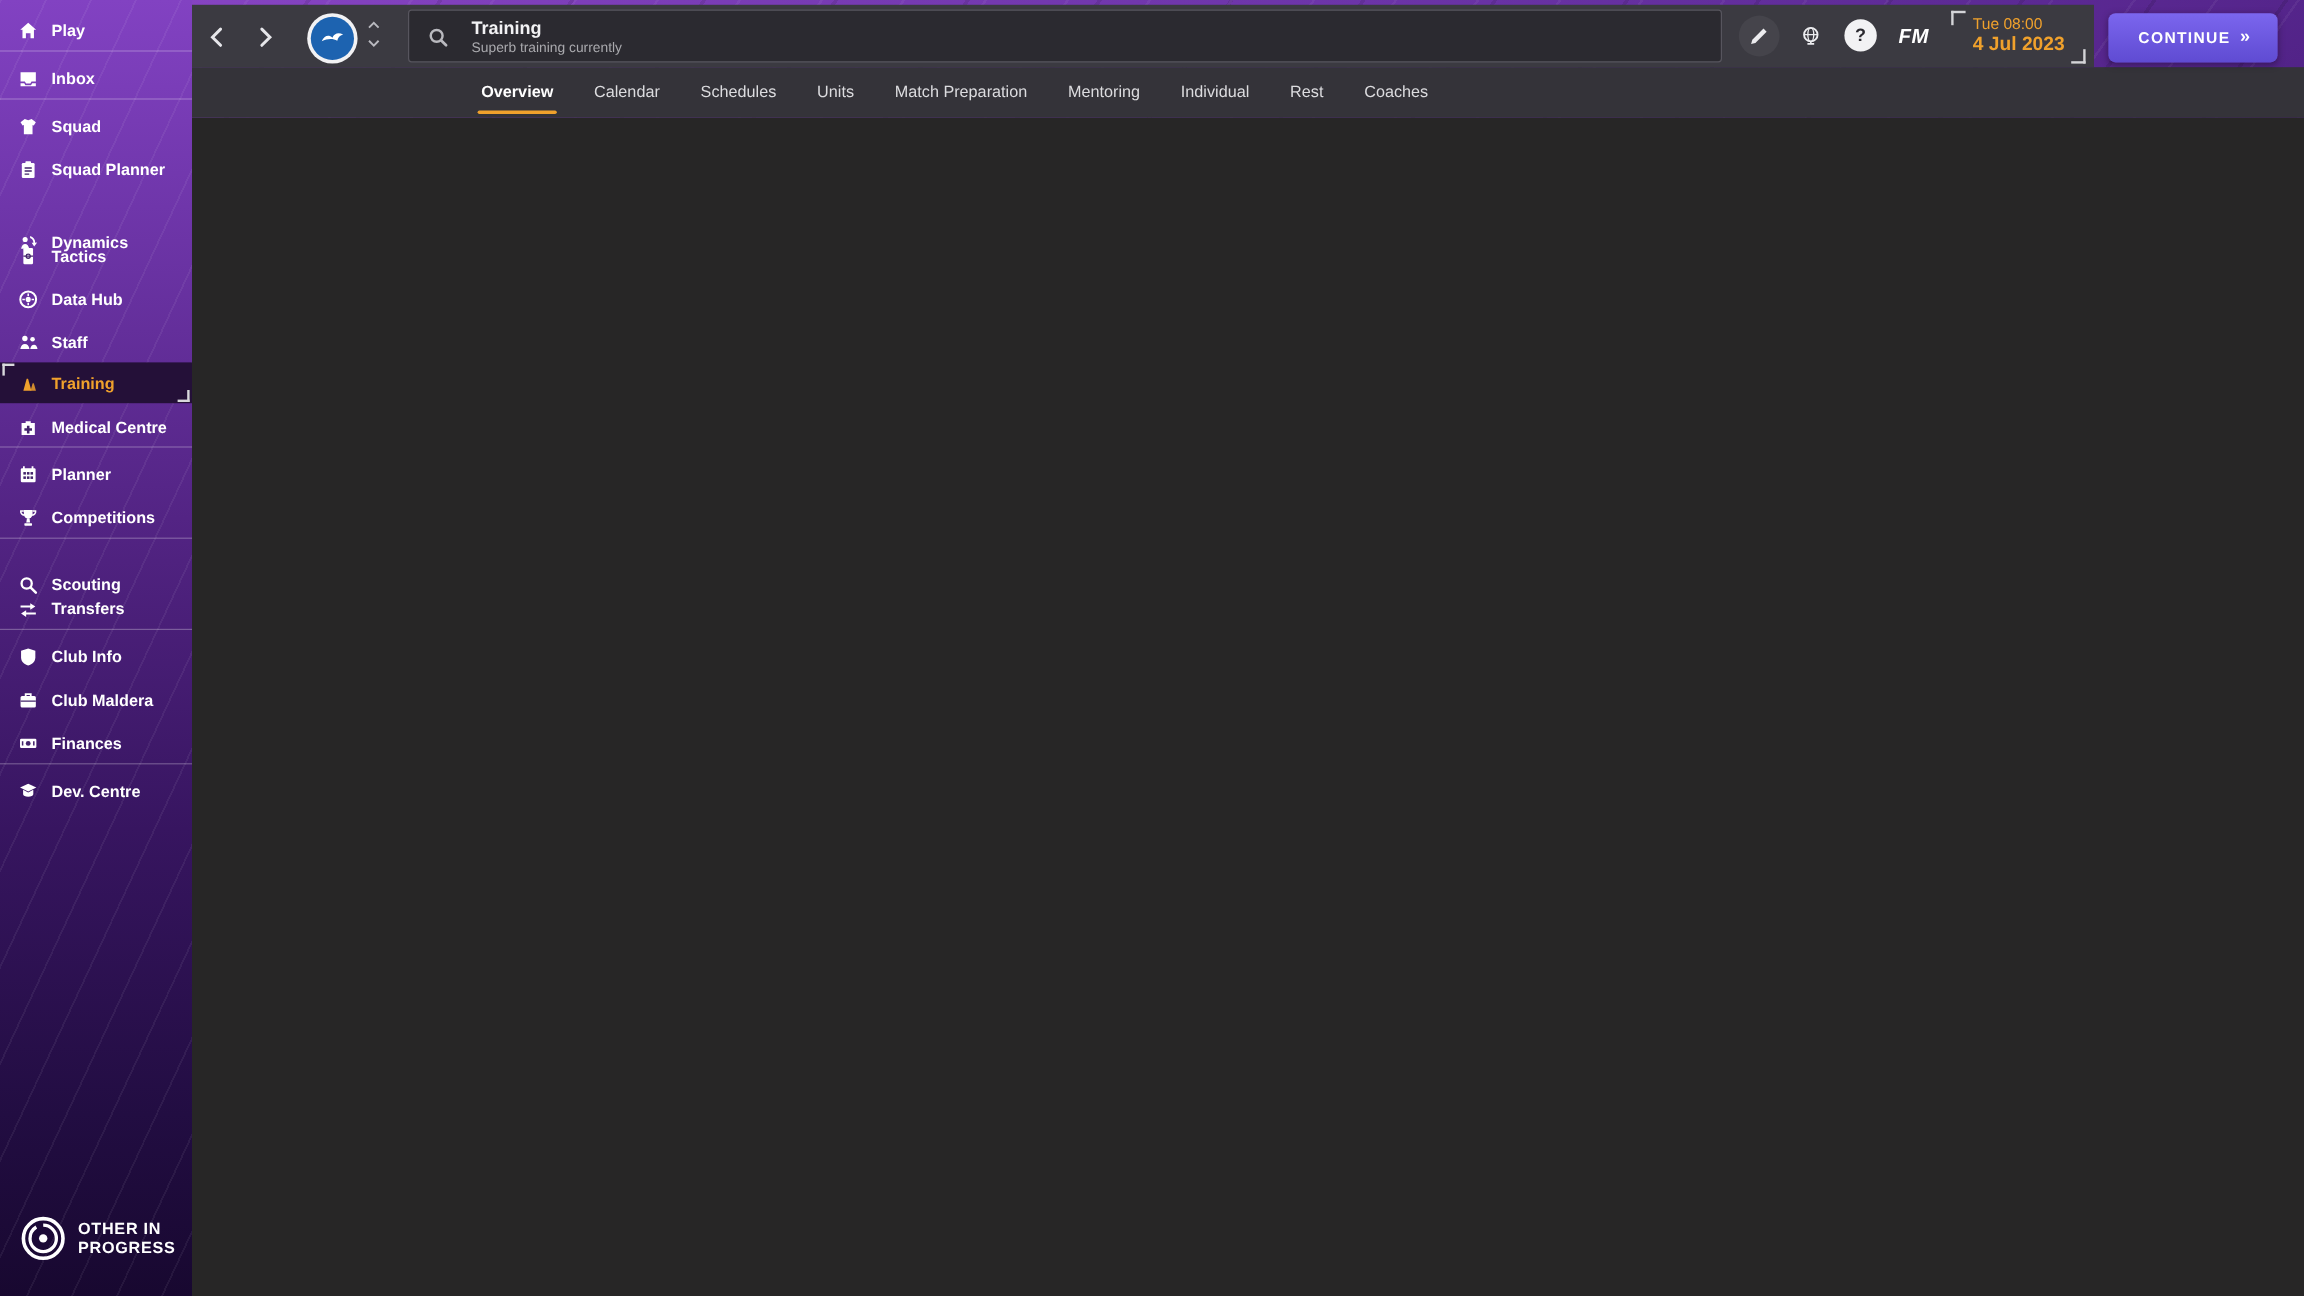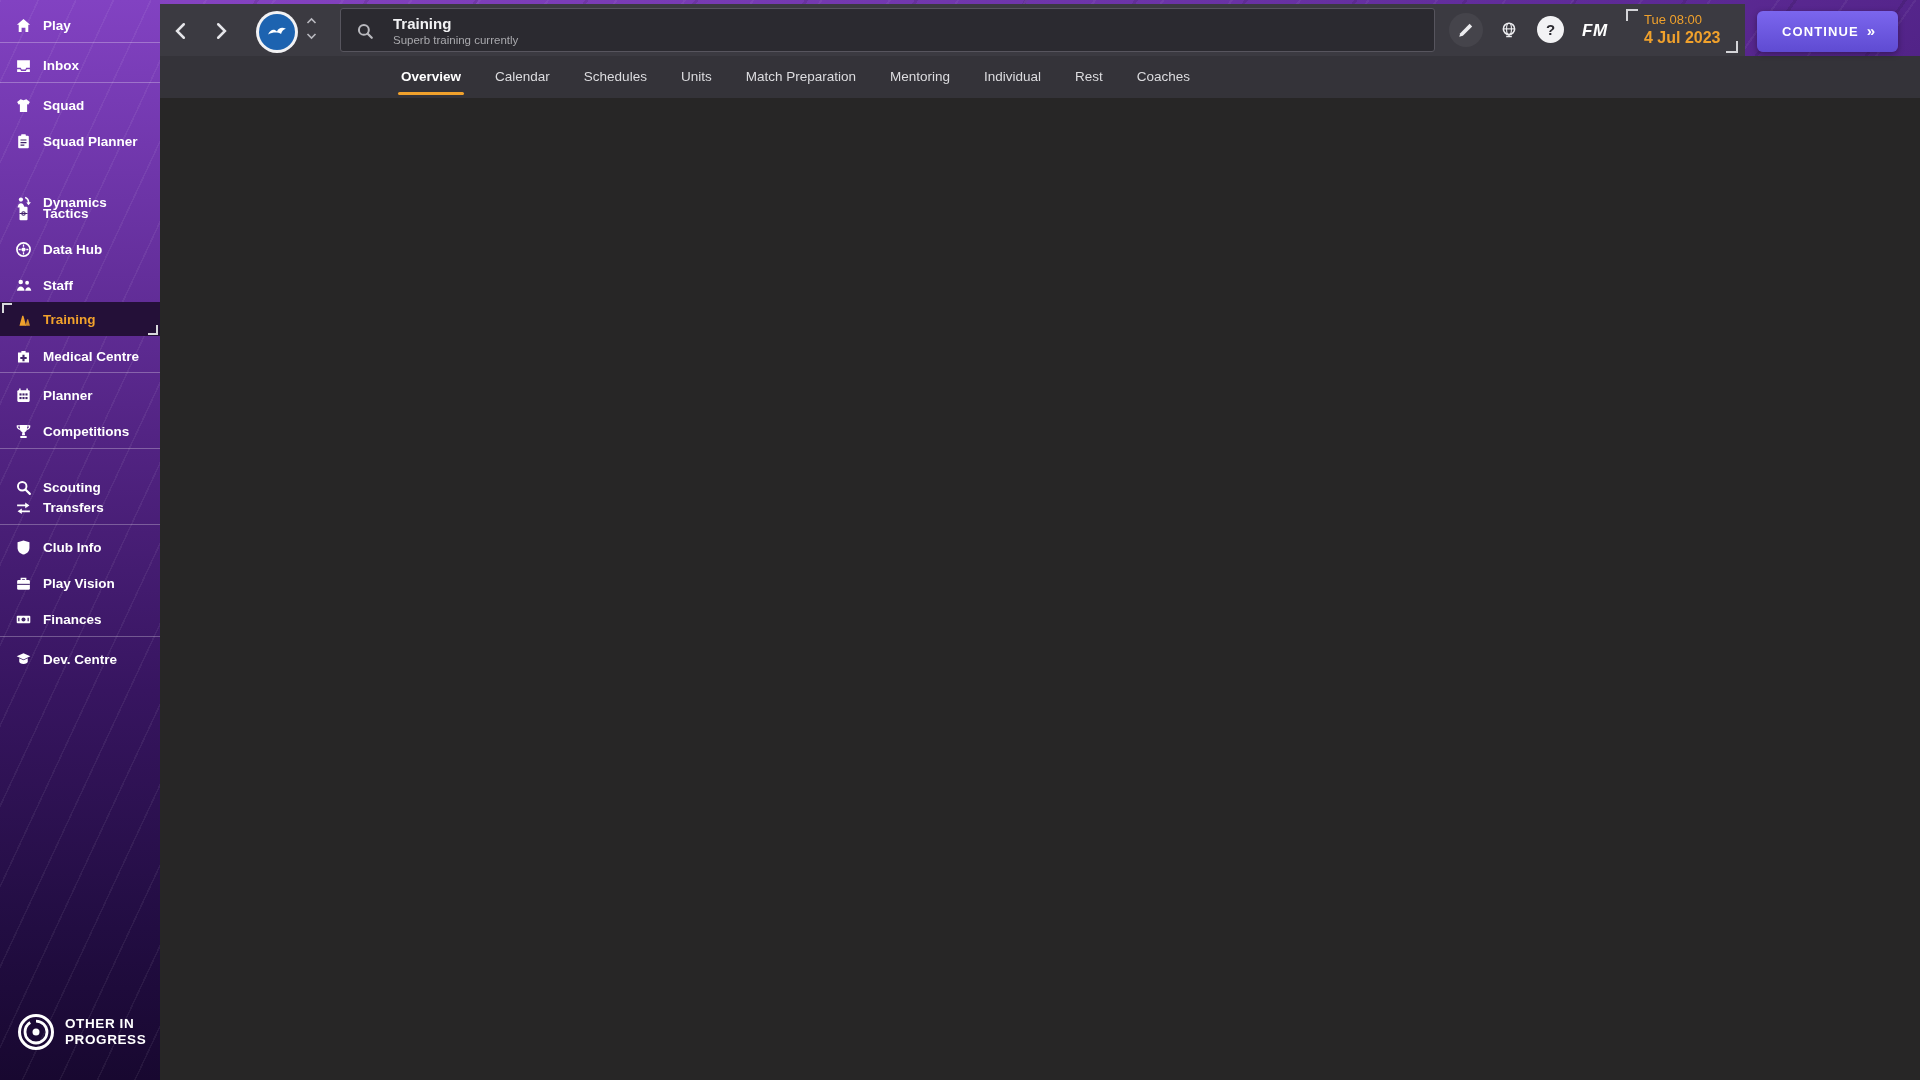--- a/index.html
+++ b/index.html
@@ -305,21 +305,21 @@
           <path d="M8 1.4 13.6 3v5.2c0 3.3-2.3 5.6-5.6 6.4C4.7 13.8 2.4 11.5 2.4 8.2V3z"></path>
         </svg>
         <span class="sb-label">Club Info</span>
       </div>
       <div class="sb-item" style="top: 568px;">
         <svg viewBox="0 0 16 16" fill="currentColor">
           <rect x="2" y="4.8" width="12" height="9" rx="1.2"></rect>
           <path d="M6 4.8V3.2h4v1.6" fill="none" stroke="currentColor" stroke-width="1.4"></path>
           <path d="M2 8.8h12" stroke="#43246b" stroke-width="1"></path>
         </svg>
-        <span class="sb-label">Play Vision</span>
+        <span class="sb-label">Club Maldera</span>
       </div>
       <div class="sb-item" style="top: 604px;">
         <svg viewBox="0 0 16 16" fill="currentColor">
           <rect x="1.6" y="4.4" width="12.8" height="7.2" rx="1"></rect>
           <circle cx="8" cy="8" r="1.9" fill="#43246b"></circle>
           <path d="M3.6 6.4v3.2M12.4 6.4v3.2" stroke="#43246b" stroke-width="1.2"></path>
         </svg>
         <span class="sb-label">Finances</span>
       </div>
       <div class="sb-item" style="top: 644px;">

